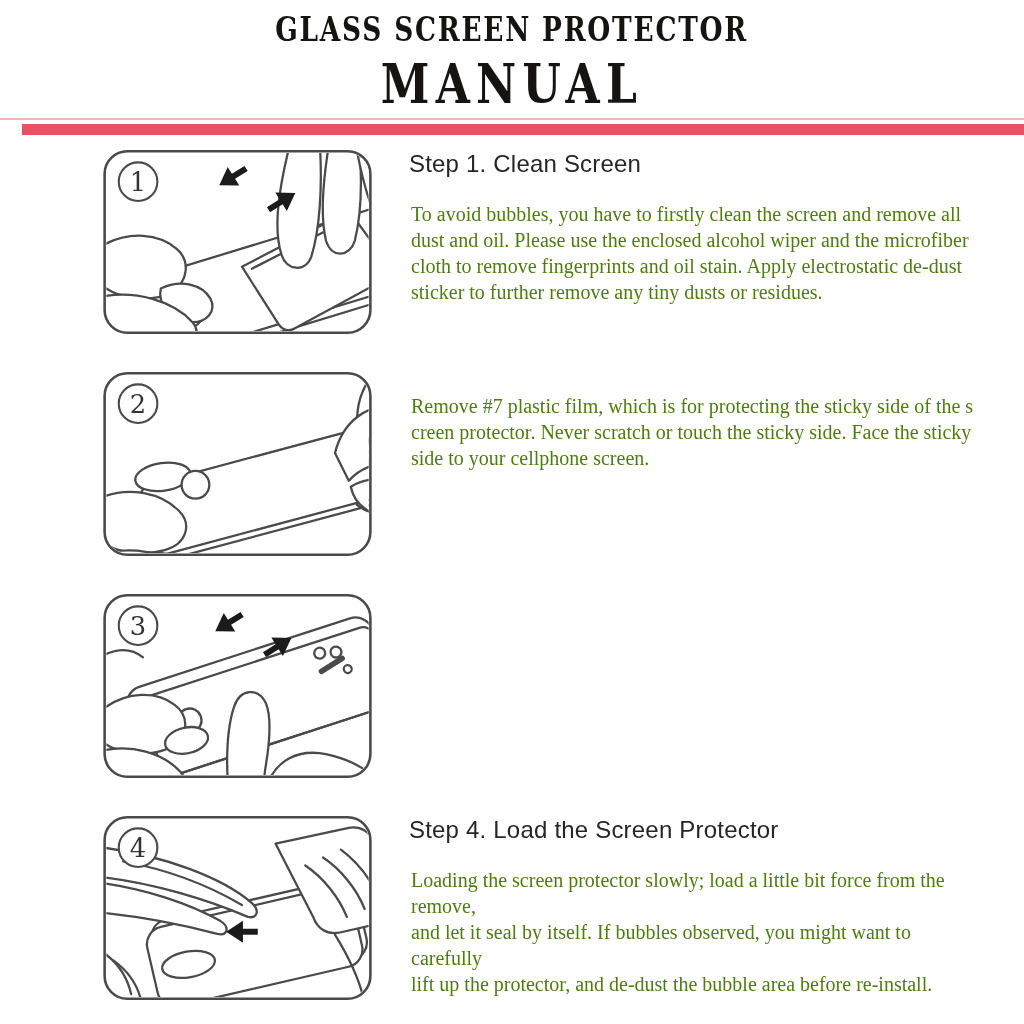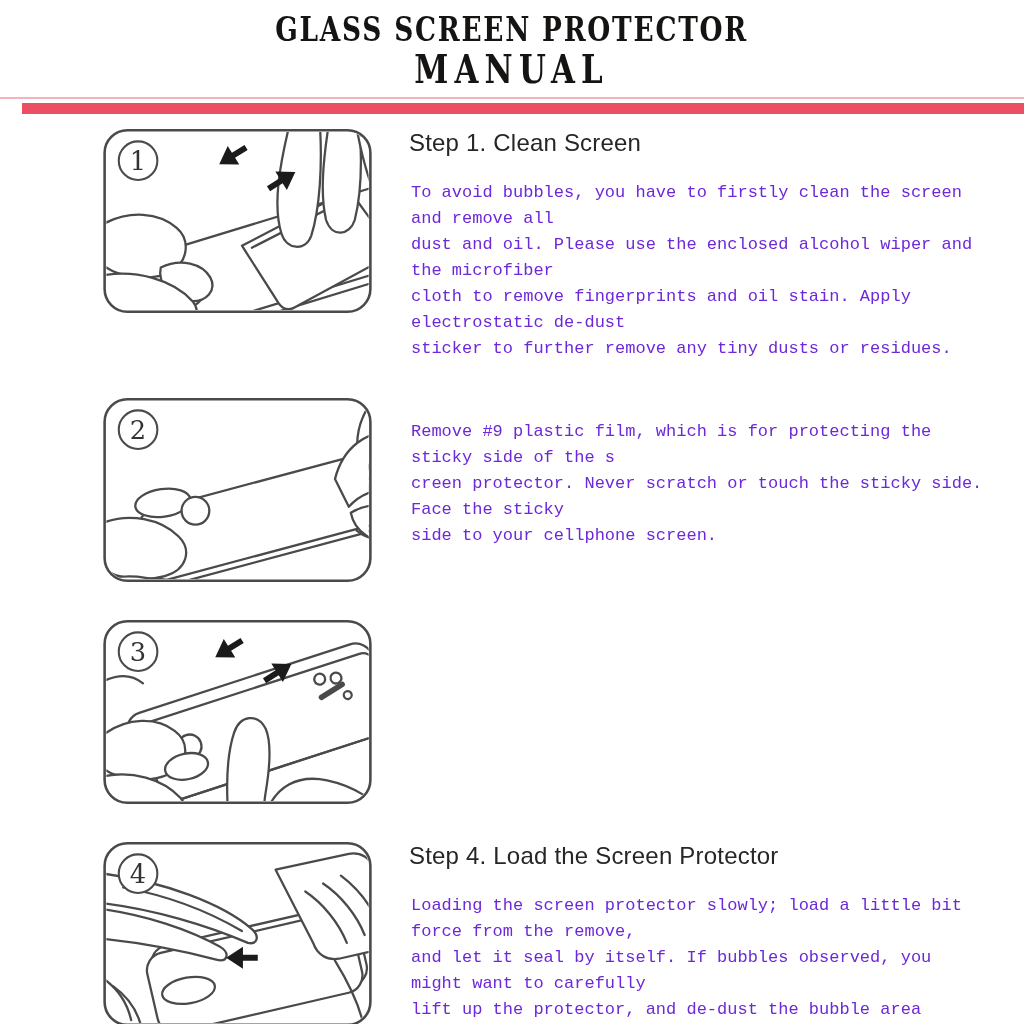--- a/index.html
+++ b/index.html
@@ -7,34 +7,34 @@
     width:1024px; height:1024px; background:#ffffff; overflow:hidden;
     font-family:"Liberation Sans", sans-serif; color:#1f1f1f;
   }
   .page { position:relative; width:1024px; height:1024px; background:#fff; }
 
   
   header { text-align:center; padding-top:14px; }
   .ttl { margin:0; font-family:"DejaVu Serif", serif; font-weight:bold; color:#161412; line-height:1.04; }
   .ttl .t { display:inline-block; transform:scale(0.88,1.1); transform-origin:center; }
   .ttl-1 { font-size:30px; letter-spacing:2px; }
-  .ttl-2 { font-size:35px; letter-spacing:7px; margin-top:7px; }
+  .ttl-2 { font-size:50px; letter-spacing:7px; margin-top:13px; }
 
   .hairline { height:2px; background:#f6b3bd; margin-top:8px; }
   .accent-bar { height:11px; margin:4px 0 0 22px; background:var(--accent,#ea4f63); }
 
   
   main { padding:13px 0 0 100px; }
   .step { display:flex; gap:34px; align-items:flex-start; margin-bottom:34px; }
   svg.art { width:275px; height:188px; flex:0 0 auto; display:block; }
   .txt { width:575px; }
   .txt h2 { margin:2px 0 0 0; font-size:24px; font-weight:normal; color:#262626; letter-spacing:0.2px; }
   .txt p {
-    margin:23px 0 0 2px; font-family:Liberation Mono, monospace;
-    font-size:17px; line-height:26px; color:#6d28d9; white-space:pre-line;
+    margin:23px 0 0 2px; font-family:Liberation Serif, serif;
+    font-size:20px; line-height:26px; color:#4d7c0f; white-space:pre-line;
   }
 
   
   .ink path, .ink rect, .ink circle, .ink ellipse, .ink line {
     stroke:#4a4a4a; stroke-width:2.3; fill:none; stroke-linecap:round; stroke-linejoin:round;
   }
   .ink .wf { fill:#ffffff; }
   .ink .arrow path { fill:#1b1b1b; stroke:none; }
   .frm { fill:none; stroke:#4a4a4a; stroke-width:2.6; }
   .badge circle { fill:#ffffff; stroke:#4a4a4a; stroke-width:2.1; }
@@ -125,21 +125,21 @@
             <path class="wf" d="M2,186 C30,178 62,184 80,198 L2,198 Z"></path>
           </g>
         </g>
         <rect class="frm" x="3.2" y="3.2" width="268.6" height="183.6" rx="23"></rect>
         <g class="badge">
           <circle cx="37" cy="34" r="19.5"></circle>
           <text x="37" y="43" text-anchor="middle">2</text>
         </g>
       </svg>
       <div class="txt">
-        <p>Remove #9 plastic film, which is for protecting the sticky side of the s
+        <p>Remove #7 plastic film, which is for protecting the sticky side of the s
 creen protector. Never scratch or touch the sticky side. Face the sticky
 side to your cellphone screen.</p>
       </div>
     </section>
 
     <section class="step">
       <svg class="art" viewBox="0 0 275 190">
         <defs>
             <clipPath id="c3">
               <rect x="5" y="5" width="265" height="180" rx="21"></rect>

